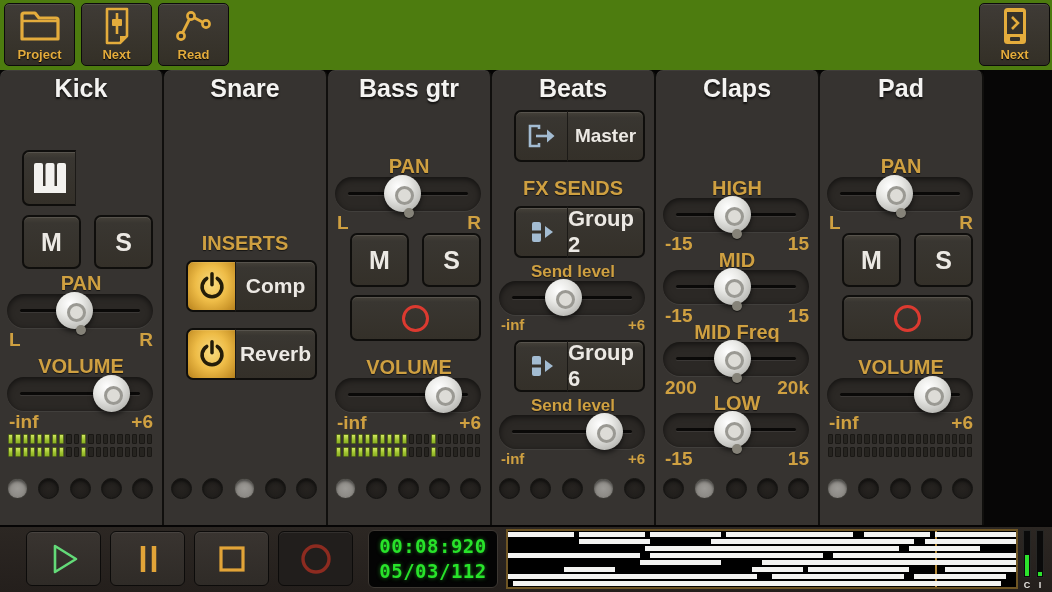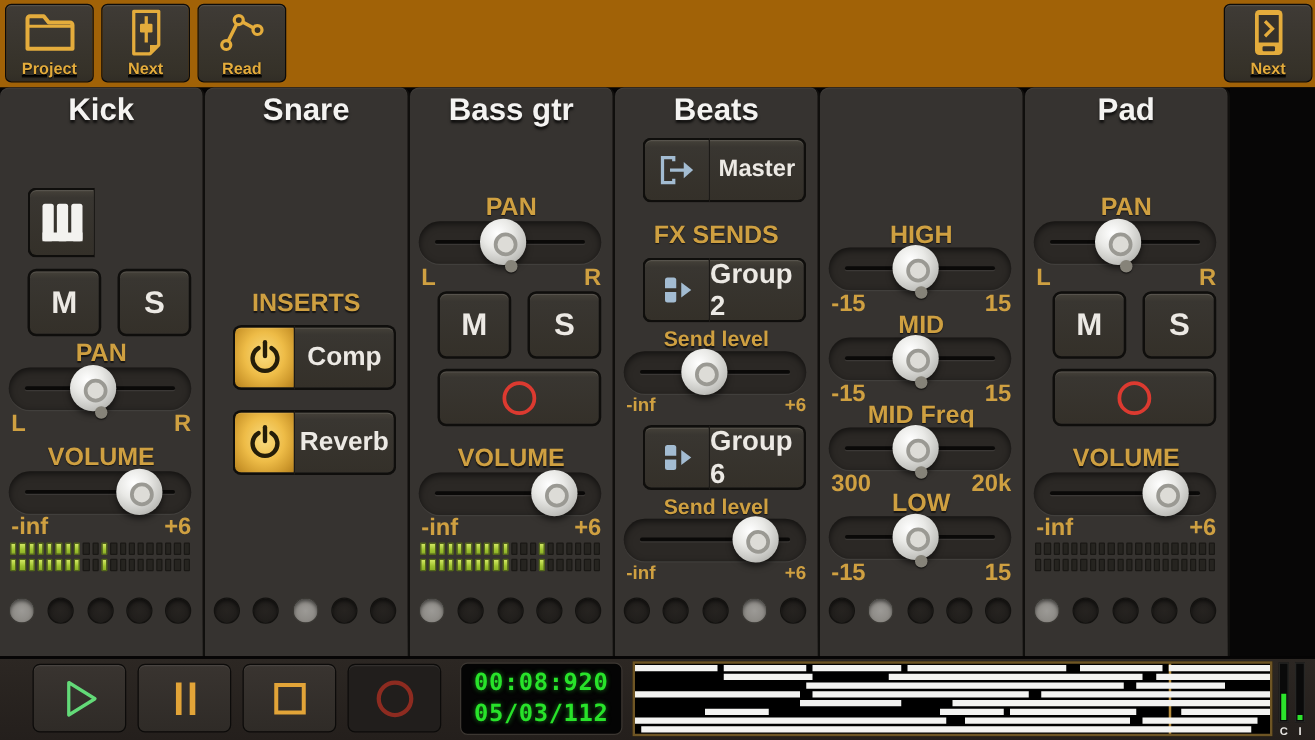--- a/index.html
+++ b/index.html
@@ -1,21 +1,21 @@
 <!DOCTYPE html>
 <html><head>
 <meta charset="utf-8">
 <style>
   * { margin:0; padding:0; box-sizing:border-box; }
   html,body { width:1052px; height:592px; overflow:hidden; background:#000; }
   body { font-family:"Liberation Sans", sans-serif; font-weight:bold; -webkit-font-smoothing:antialiased; }
   #app { position:relative; width:1052px; height:592px; background:#060505; }
 
   
-  #topbar { position:absolute; left:0; top:0; width:1052px; height:70px; background:#a16207; display:flex; align-items:flex-start; padding:3px 2px 0 4px; gap:6px;text-decoration:underline; }
+  #topbar { position:absolute; left:0; top:0; width:1052px; height:70px; background:#4d7c0f; display:flex; align-items:flex-start; padding:3px 2px 0 4px; gap:6px; }
   .tbtn { width:71px; height:63px; background:linear-gradient(#3f3b36,#353128 90%,#312d26); border:1px solid #0c0b0a; box-shadow:inset 0 1px 0 rgba(255,255,255,.10); border-radius:5px; display:flex; flex-direction:column; align-items:center; justify-content:flex-end; padding-bottom:3px; cursor:pointer; }
   .tbtn .ticon { flex:1; display:flex; align-items:center; justify-content:center; }
   .tbtn .tlbl { color:#e4ac3c; font-size:13px; line-height:14px; text-shadow:0 1px 1px #000; }
   #topbar .spacer { flex:1; }
 
   
   #mixer { position:absolute; left:0; top:70px; width:1052px; height:455px; display:flex; background:#050404; }
   .strip { position:relative; width:164px; height:455px; background:#363330; border-right:2px solid #100f0d; border-radius:7px 7px 0 0; box-shadow:inset 0 1px 0 rgba(255,255,255,.05); }
   .ctitle { position:absolute; top:4px; left:0; width:100%; text-align:center; color:#f4f3f1; font-size:25px; text-shadow:0 2px 2px rgba(0,0,0,.7); }
   .row { position:absolute; left:22px; right:9px; display:flex; }
@@ -400,20 +400,21 @@
       <div class="pager" style="top:407px">
           <span class="pdot"></span>
           <span class="pdot"></span>
           <span class="pdot"></span>
           <span class="pdot active"></span>
           <span class="pdot"></span>
         </div>
     </div>
 
     <div class="strip">
+      <div class="ctitle">Claps</div>
       <div class="modlabel" style="top:107px">HIGH</div>
       <div class="slider" style="top:128px">
         <div class="groove">
             <div class="sline"></div>
           <div class="knob" style="left: calc(47% - 18px);"></div>
         </div>
       </div>
       <div class="edge" style="top:163px">
         <span class="lmin">-15</span>
         <span class="cdot"></span>
@@ -432,21 +433,21 @@
         <span class="lmax">15</span>
       </div>
       <div class="modlabel" style="top:251px">MID Freq</div>
       <div class="slider" style="top:272px">
         <div class="groove">
             <div class="sline"></div>
           <div class="knob" style="left: calc(47% - 18px);"></div>
         </div>
       </div>
       <div class="edge" style="top:307px">
-        <span class="lmin">300</span>
+        <span class="lmin">200</span>
         <span class="cdot"></span>
         <span class="lmax">20k</span>
       </div>
       <div class="modlabel" style="top:322px">LOW</div>
       <div class="slider" style="top:343px">
         <div class="groove">
             <div class="sline"></div>
           <div class="knob" style="left: calc(47% - 18px);"></div>
         </div>
       </div>

